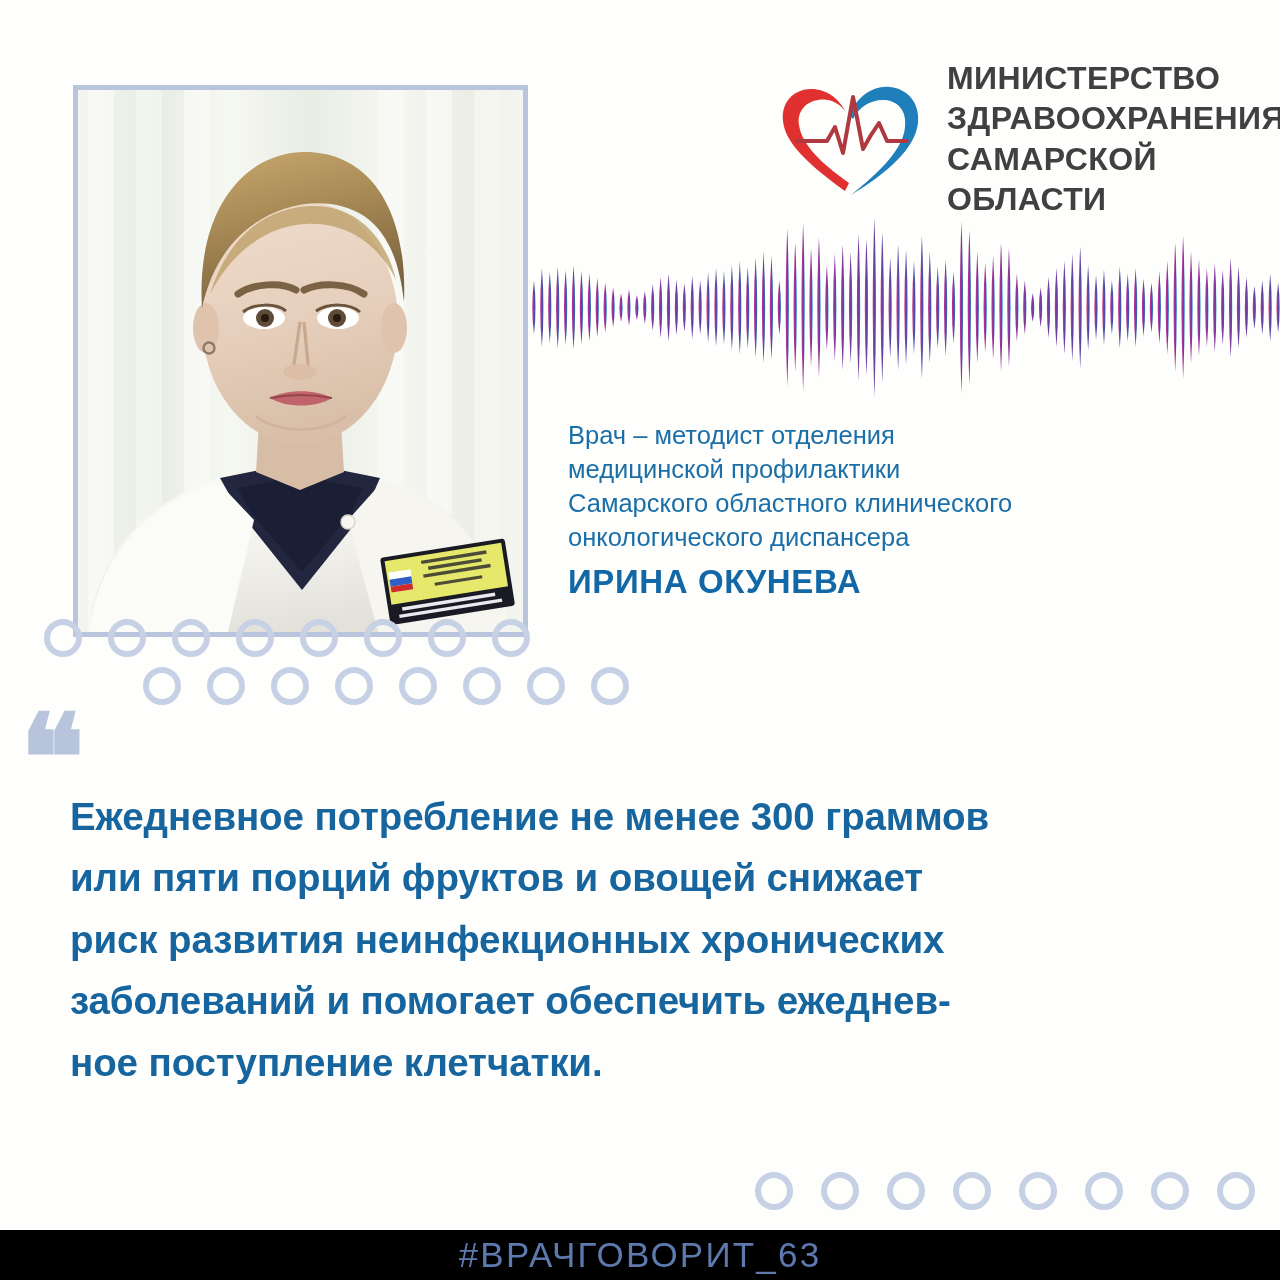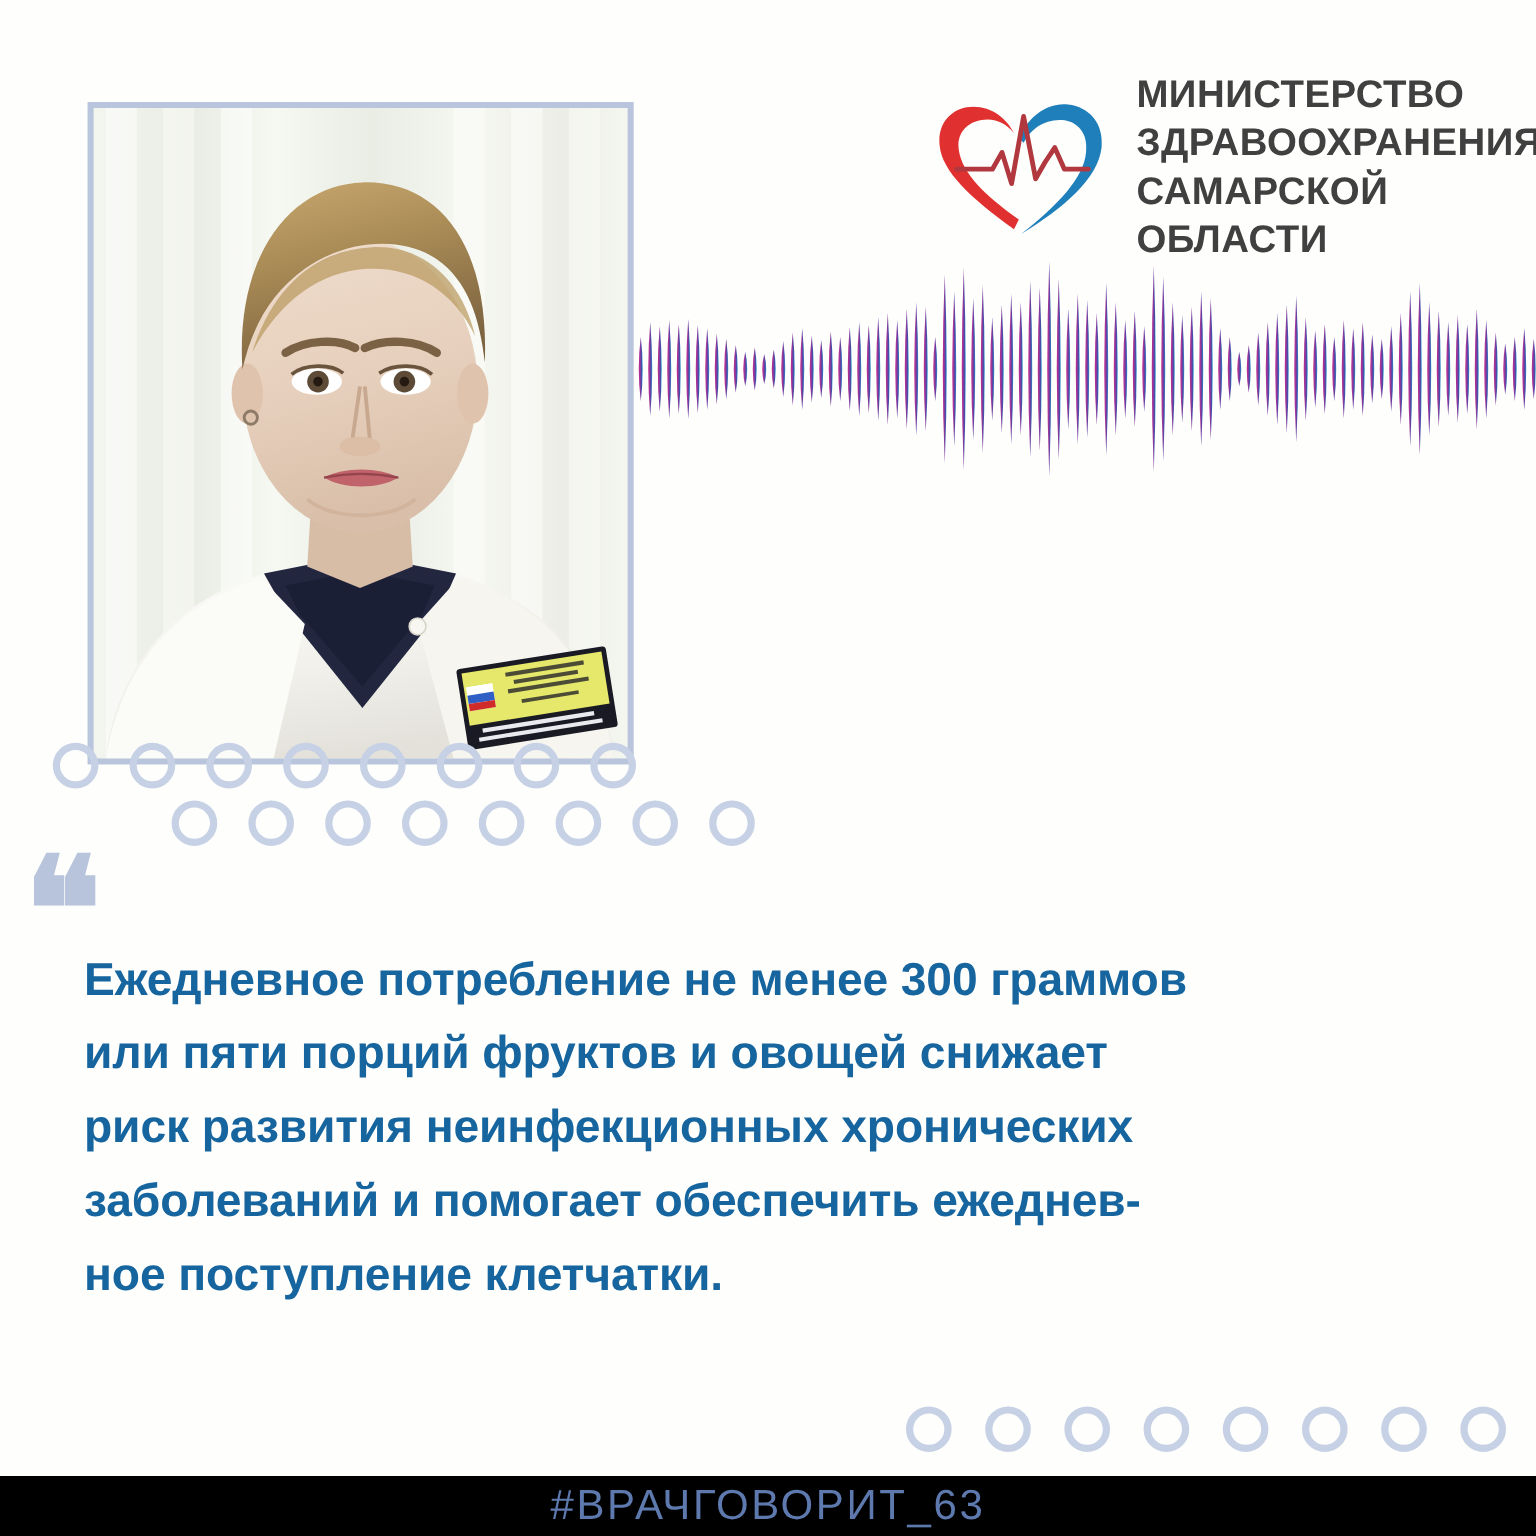--- a/index.html
+++ b/index.html
@@ -347,20 +347,25 @@
         <path d="M716.4583333333334 61.9935 Q719.7833333333334 92.5 716.4583333333334 123.0065 Q713.1333333333333 92.5 716.4583333333334 61.9935 Z"></path>
         <path d="M724.3750000000001 70.96600000000001 Q727.7000000000002 92.5 724.3750000000001 114.03399999999999 Q721.0500000000001 92.5 724.3750000000001 70.96600000000001 Z"></path>
         <path d="M732.2916666666667 65.5825 Q735.6166666666668 92.5 732.2916666666667 119.4175 Q728.9666666666667 92.5 732.2916666666667 65.5825 Z"></path>
         <path d="M740.2083333333334 58.404500000000006 Q743.5333333333334 92.5 740.2083333333334 126.59549999999999 Q736.8833333333333 92.5 740.2083333333334 58.404500000000006 Z"></path>
         <path d="M748.1250000000001 67.377 Q751.4500000000002 92.5 748.1250000000001 117.623 Q744.8000000000001 92.5 748.1250000000001 67.377 Z"></path>
         <path d="M756.0416666666667 72.76050000000001 Q759.3666666666668 92.5 756.0416666666667 112.23949999999999 Q752.7166666666667 92.5 756.0416666666667 72.76050000000001 Z"></path>
       </g>
   </svg>
 
   <div class="creds">
+    <div class="creds-role">Врач – методист отделения
+медицинской профилактики
+Самарского областного клинического
+онкологического диспансера</div>
+    <div class="creds-name">ИРИНА ОКУНЕВА</div>
   </div>
 
   <div class="circles" id="circles-row-a">
       <div class="ring" style="border-color: rgb(198, 209, 229);"></div>
       <div class="ring" style="border-color: rgb(198, 209, 229);"></div>
       <div class="ring" style="border-color: rgb(198, 209, 229);"></div>
       <div class="ring" style="border-color: rgb(198, 209, 229);"></div>
       <div class="ring" style="border-color: rgb(198, 209, 229);"></div>
       <div class="ring" style="border-color: rgb(198, 209, 229);"></div>
       <div class="ring" style="border-color: rgb(198, 209, 229);"></div>

